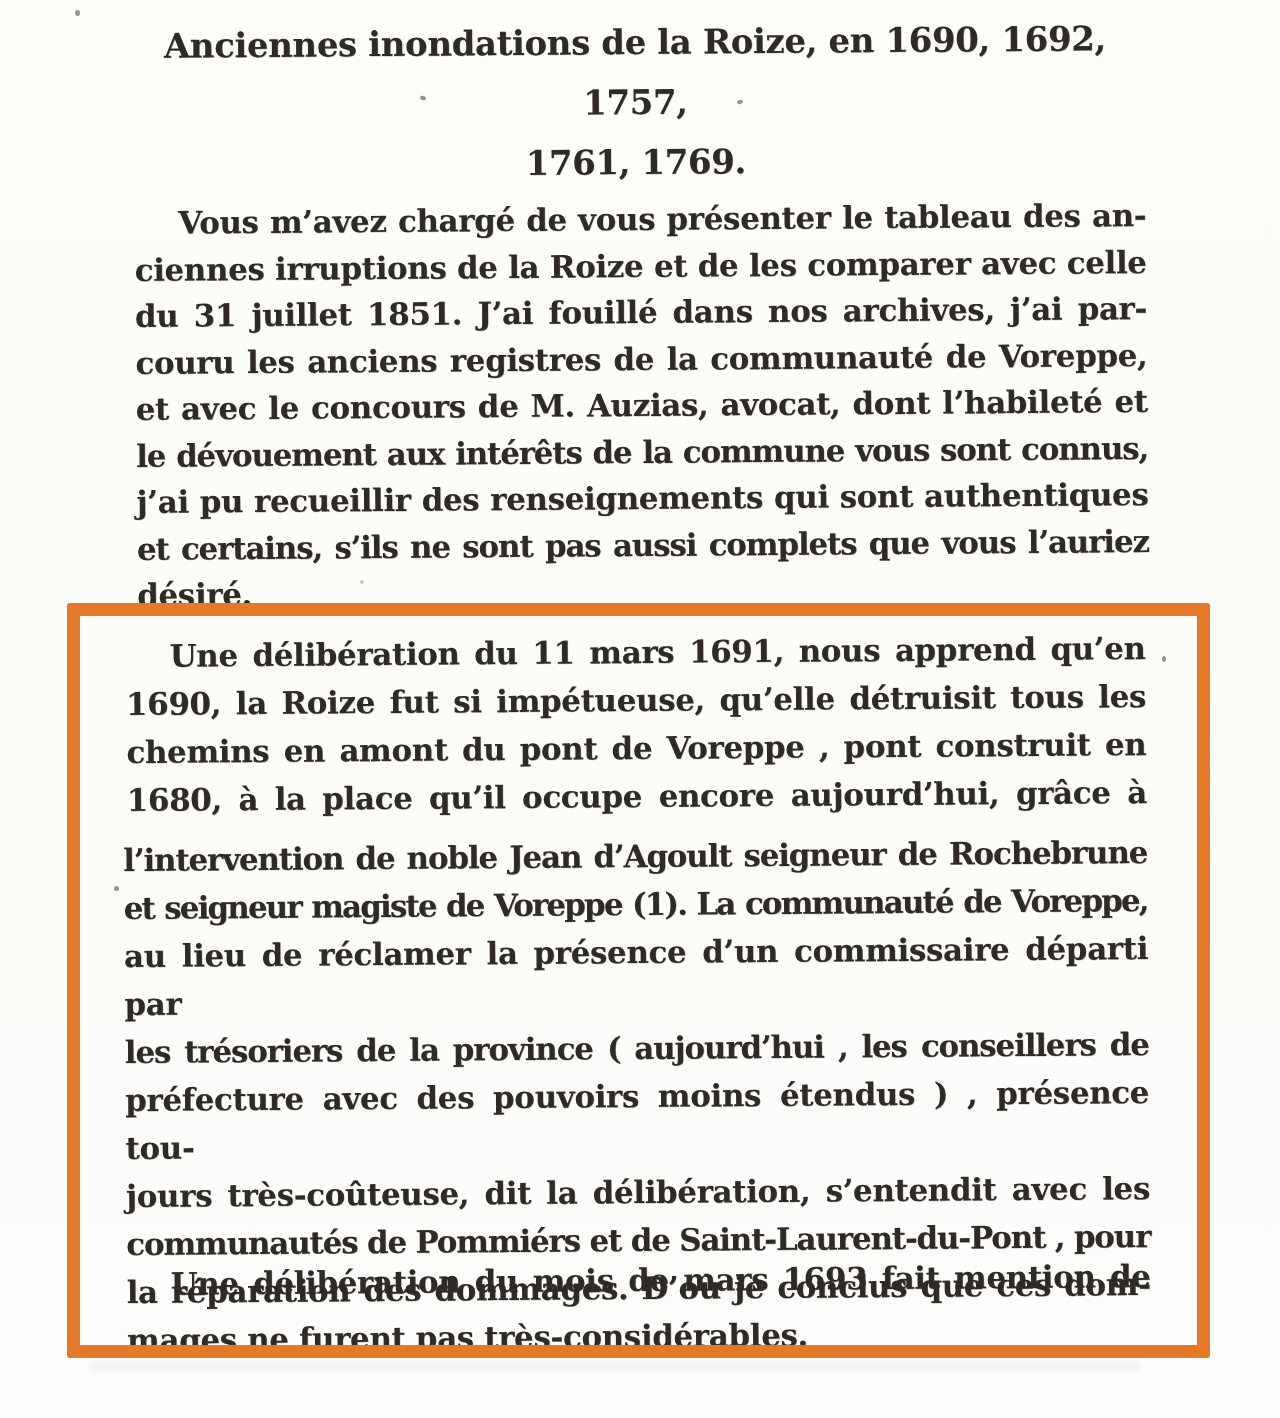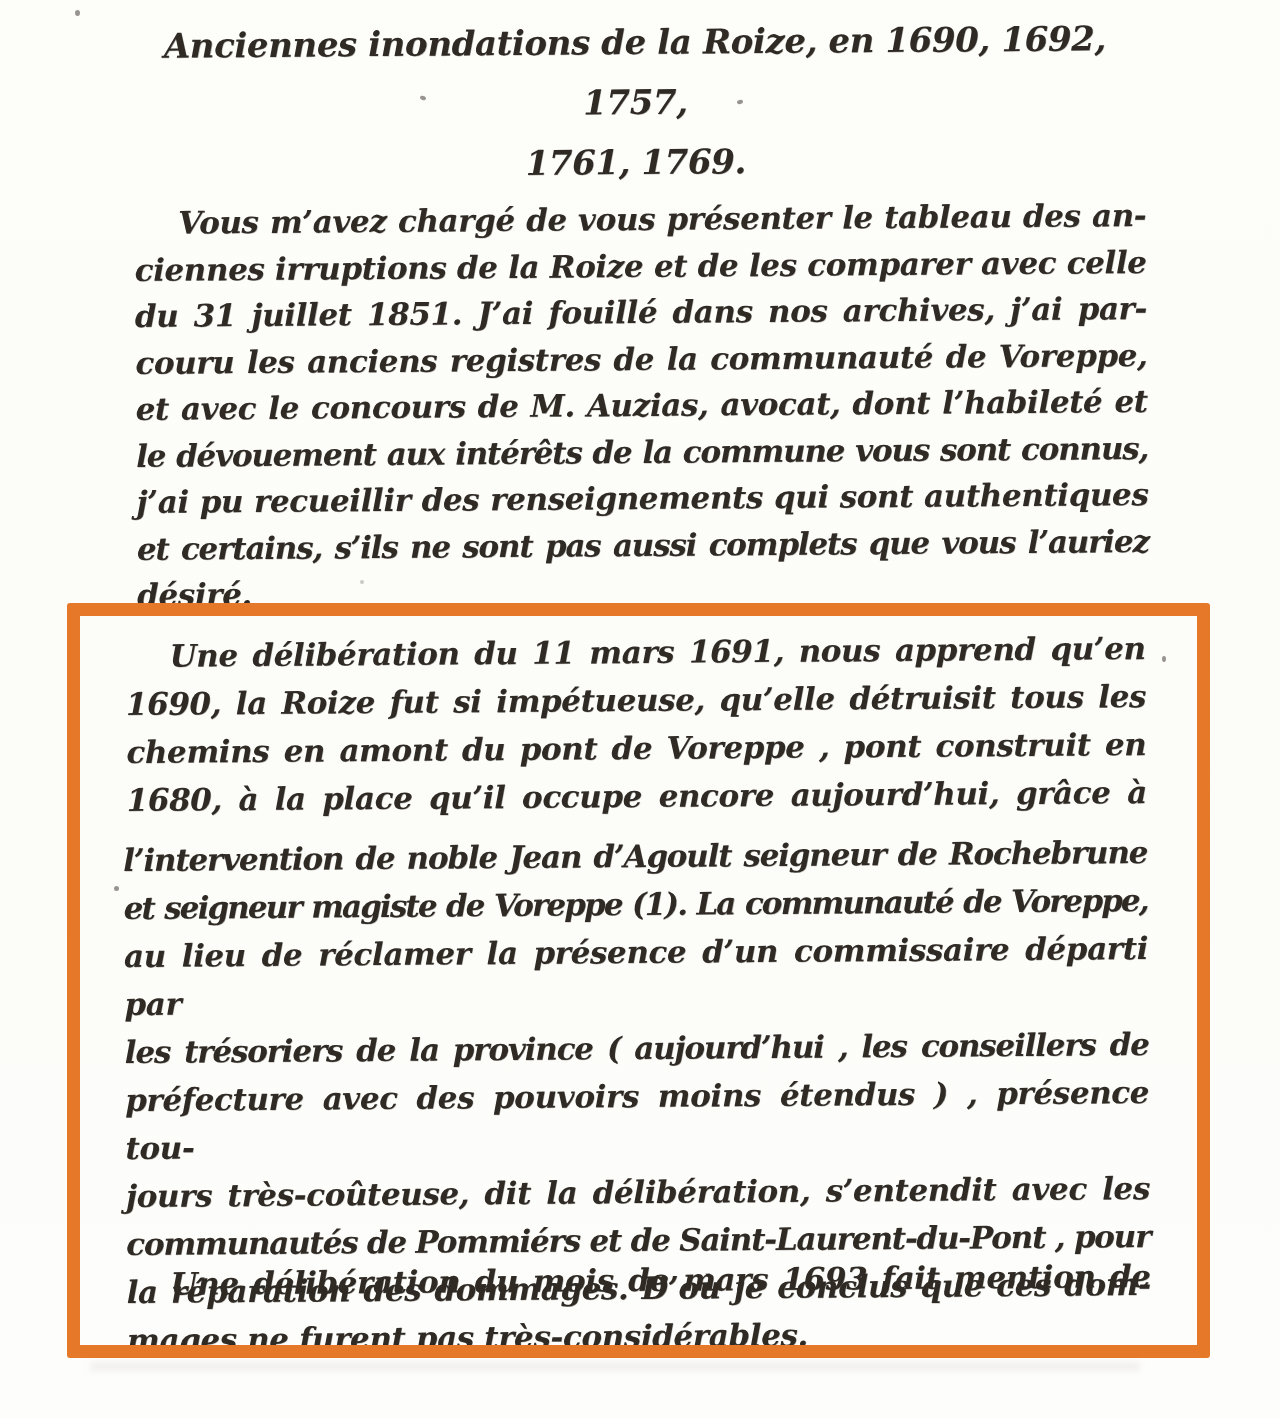--- a/index.html
+++ b/index.html
@@ -6,21 +6,20 @@
   body {
     width: 1280px; height: 1418px;
     background: #fdfdfb;
     overflow: hidden;
     position: relative;
     font-family: "DejaVu Serif", "Liberation Serif", serif;
   }
   .page {
     position: absolute; inset: 0;
     background: linear-gradient(180deg, #fdfdfa 0%, #fcfcf9 55%, #fdfdfb 100%);
-    font-style: italic;
   }
   .text-layer {
     position: absolute; inset: 0;
     transform: rotate(-0.45deg);
     transform-origin: 640px 700px;
     color: #2f2a24;
     font-weight: 700;
     text-shadow: 0.5px 0.5px 0 rgba(47,42,36,0.35);
   }
   .title-block {

